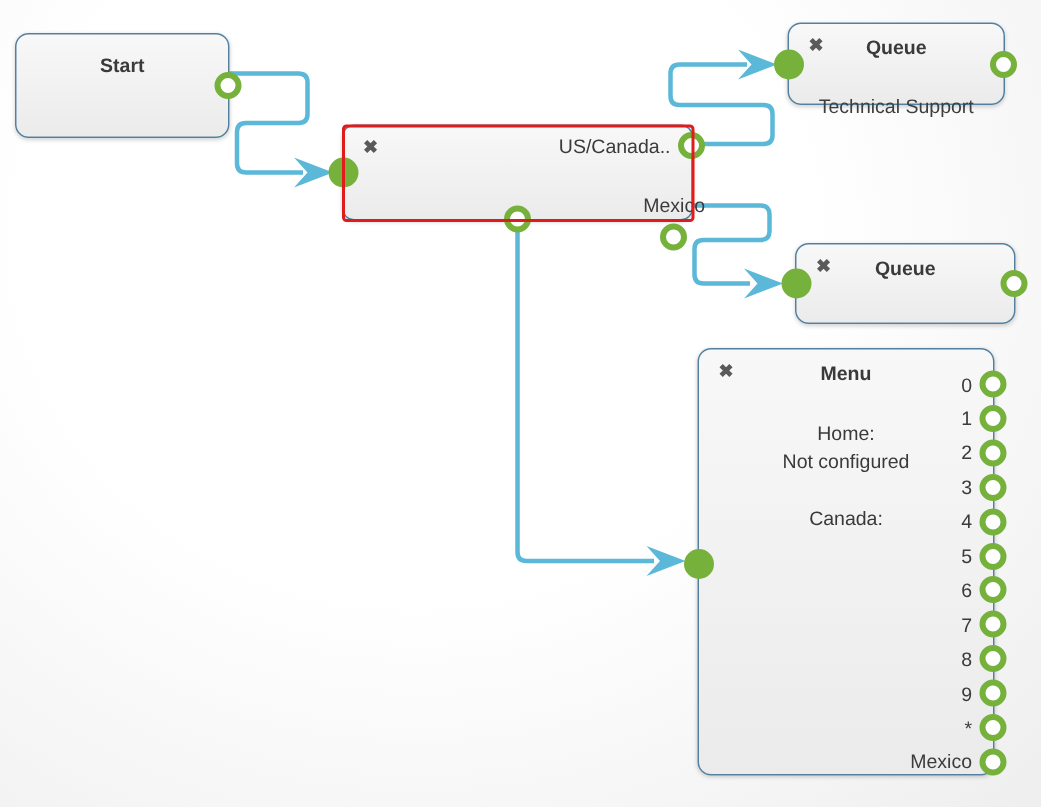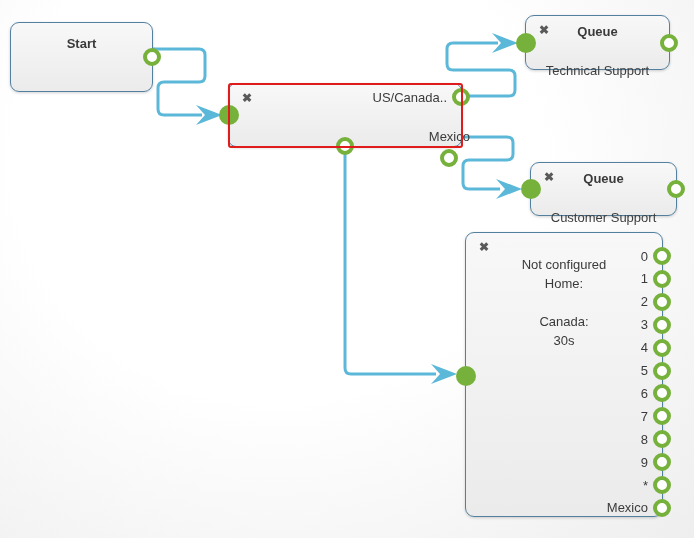--- a/index.html
+++ b/index.html
@@ -112,33 +112,32 @@
     <span class="del">✖</span>
     <div class="node-title">Queue</div>
     <div class="node-sub">Technical Support</div>
     <span class="dot abs in-dot"></span>
     <span class="ring abs out-ring"></span>
   </div>
 
   <div class="node" id="node-queue-cs">
     <span class="del">✖</span>
     <div class="node-title">Queue</div>
-    <div class="node-sub">Customer Support</div>
     <span class="dot abs in-dot"></span>
     <span class="ring abs out-ring"></span>
   </div>
 
   <div class="node" id="node-menu">
     <span class="del">✖</span>
+    <div class="node-title">Menu</div>
     <div class="menu-body">
+      <div>Home:</div>
       <div>Not configured</div>
-      <div>Home:</div>
       <div></div>
       <div>Canada:</div>
-      <div>30s</div>
     </div>
     <span class="dot abs" id="menu-input" style="left:-10px;"></span>
     <div id="menu-ports">
 
     <div class="mport">
           <span class="plabel">0</span>
           <span class="ring"></span>
         </div>
         <div class="mport">
           <span class="plabel">1</span>

